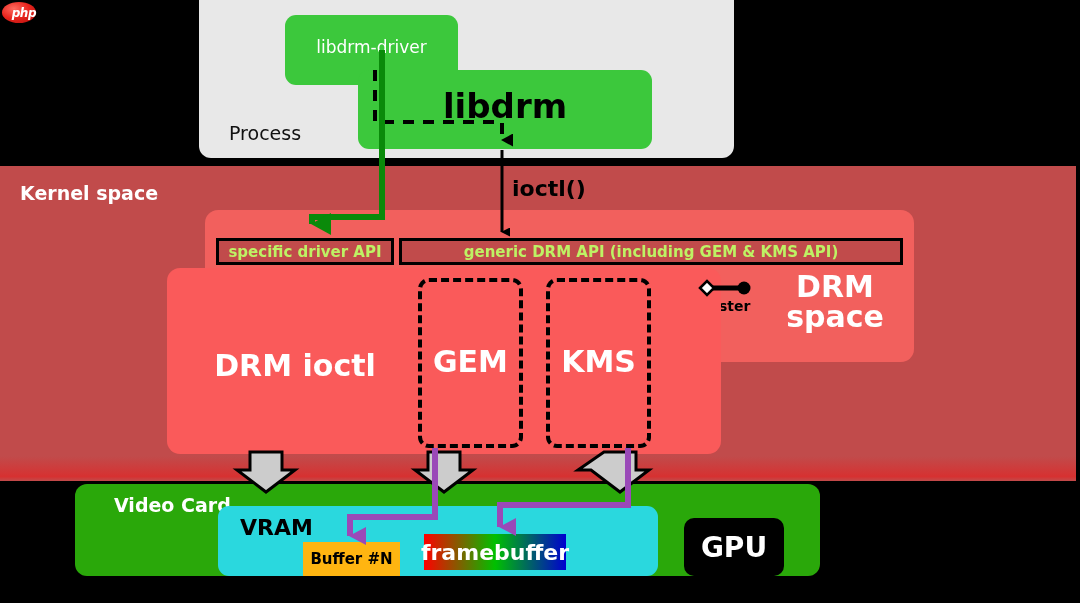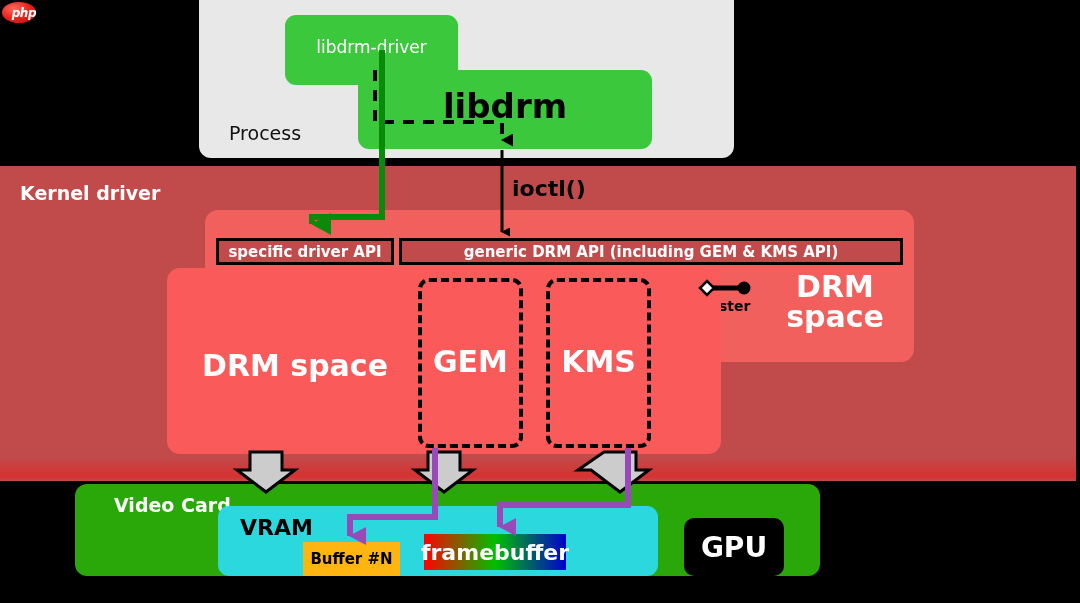--- a/index.html
+++ b/index.html
@@ -39,21 +39,21 @@
   #kernel-label{left:20px;top:182px;color:#fff;font-size:19px;font-weight:bold;}
 
   
   #drm-core-box{left:205px;top:210px;width:709px;height:152px;background:#f2605d;
     border-radius:13px;}
   #drm-core-label{left:770px;top:272px;width:130px;text-align:center;color:#fff;
     font-size:30px;font-weight:bold;line-height:1.0;}
 
   
   .apibar{border:3px solid #000;background:#c14b4b;box-sizing:border-box;
-    display:flex;align-items:center;justify-content:center;color:#ffffff;font-weight:bold;}
+    display:flex;align-items:center;justify-content:center;color:#bef264;font-weight:bold;}
   #specific-driver-api{left:216px;top:238px;width:178px;height:27px;font-size:15px;}
   #generic-drm-api{left:399px;top:238px;width:504px;height:27px;font-size:15px;}
 
   
   #drm-driver-box{left:167px;top:268px;width:554px;height:186px;background:#fa5a5a;
     border-radius:13px;}
   #drm-driver-label{left:185px;top:348px;width:220px;text-align:center;color:#fff;
     font-size:30px;font-weight:bold;}
   .dashedbox{border:4px dashed #000;border-radius:11px;box-sizing:border-box;}
   #gem-box{left:418px;top:278px;width:105px;height:170px;}
@@ -92,36 +92,36 @@
 <body>
 
 <div id="stage">
 
   <div class="abs" id="php-badge">
     <span>php</span>
   </div>
 
   <div class="abs" id="kernel-space"></div>
   <div class="abs" id="kernel-fade"></div>
-  <div class="abs" id="kernel-label">Kernel driver</div>
+  <div class="abs" id="kernel-label">Kernel space</div>
 
   <div class="abs" id="drm-core-box"></div>
 
   <div class="abs apibar" id="specific-driver-api">specific driver API</div>
   <div class="abs apibar" id="generic-drm-api">generic DRM API (including GEM &amp; KMS API)</div>
 
   <div class="abs" id="drm-core-label">
     <div>DRM</div>
     <div>space</div>
   </div>
 
   <div class="abs" id="register-label">register</div>
 
   <div class="abs" id="drm-driver-box"></div>
-  <div class="abs" id="drm-driver-label">DRM space</div>
+  <div class="abs" id="drm-driver-label">DRM ioctl</div>
   <div class="abs dashedbox" id="gem-box"></div>
   <div class="abs" id="gem-label">GEM</div>
   <div class="abs dashedbox" id="kms-box"></div>
   <div class="abs" id="kms-label">KMS</div>
 
   <div class="abs" id="process-box"></div>
   <div class="abs" id="process-label">Process</div>
 
   <div class="abs greenbox" id="libdrm-driver-box"></div>
   <div class="abs greenbox" id="libdrm-box"></div>

